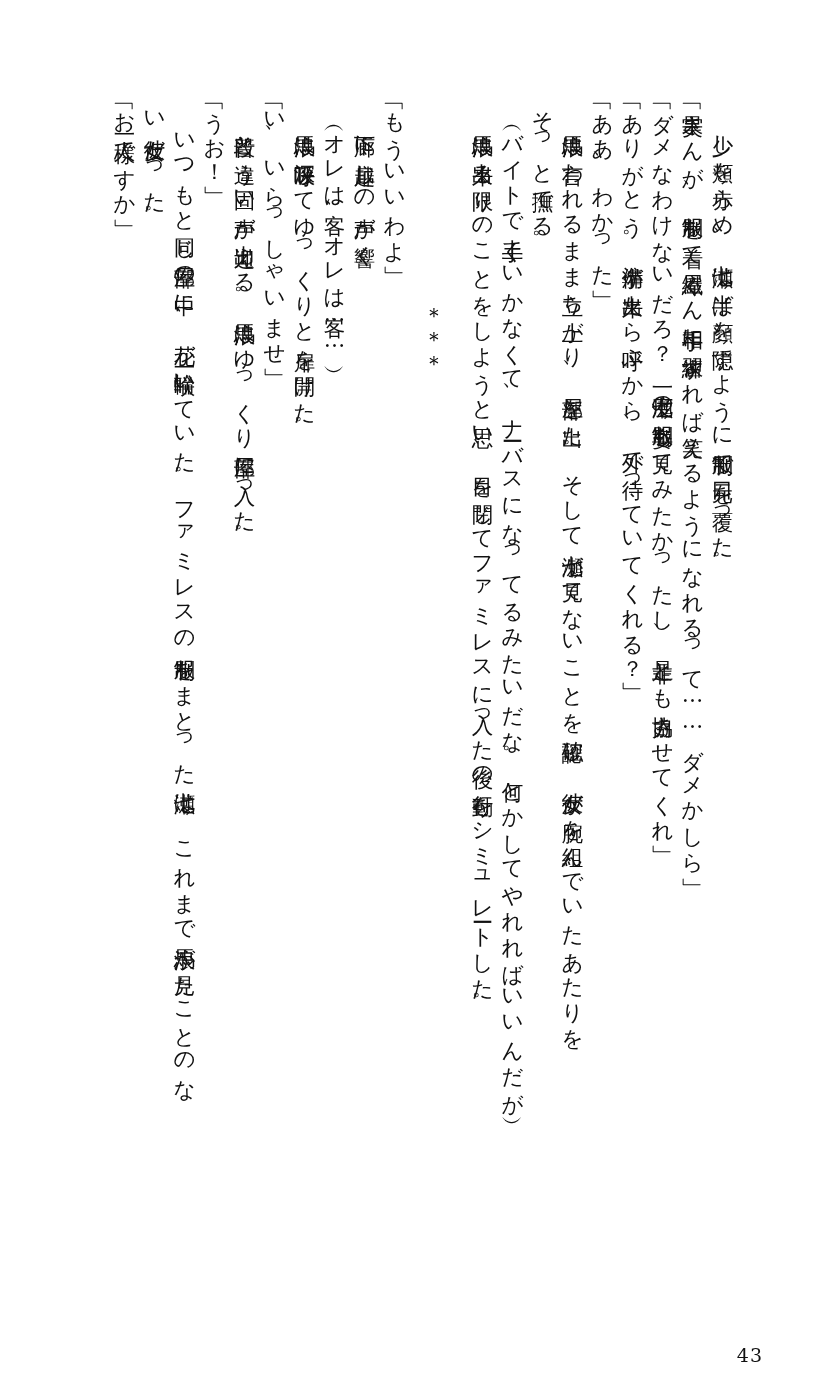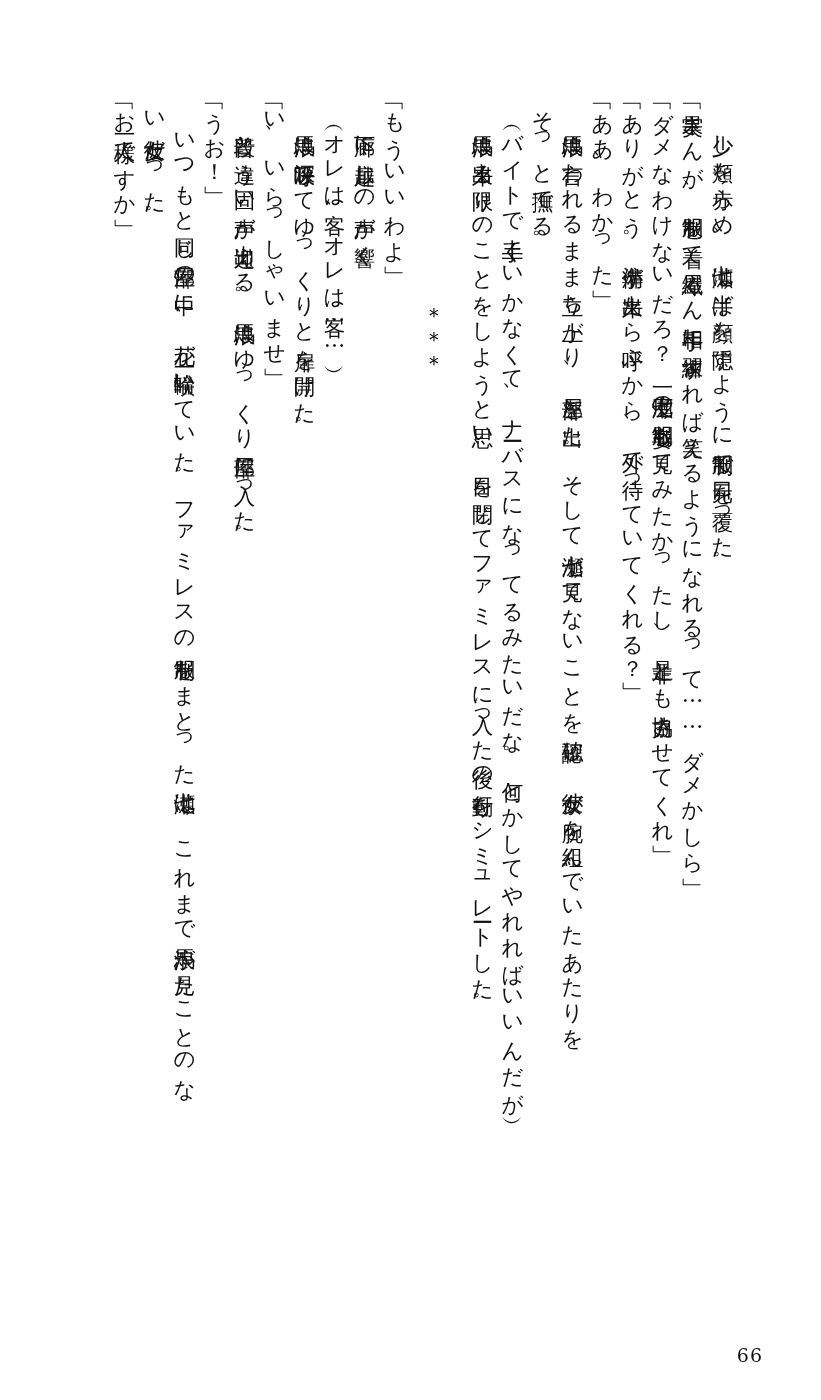--- a/index.html
+++ b/index.html
@@ -115,15 +115,15 @@
     <div class="para indent">浪馬は深呼吸してゆっくりと扉を開けた。</div>
     <div class="para">「い、いらっしゃいませ」</div>
     <div class="para indent">普段と違う固い声が出迎える。浪馬はゆっくり部屋に入った。</div>
     <div class="para">「うお！」</div>
     <div class="para indent">いつもと同じ部屋の中に、花が一輪咲いていた。ファミレスの制服をまとった七瀬は、これまで浪馬が見たことのな</div>
     <div class="para">い彼女だった。</div>
     <div class="para">「お一人様ですか」</div>
 
   </div>
 
-  <div id="page-number">66</div>
+  <div id="page-number">43</div>
 
 </div>
 
 </body></html>

